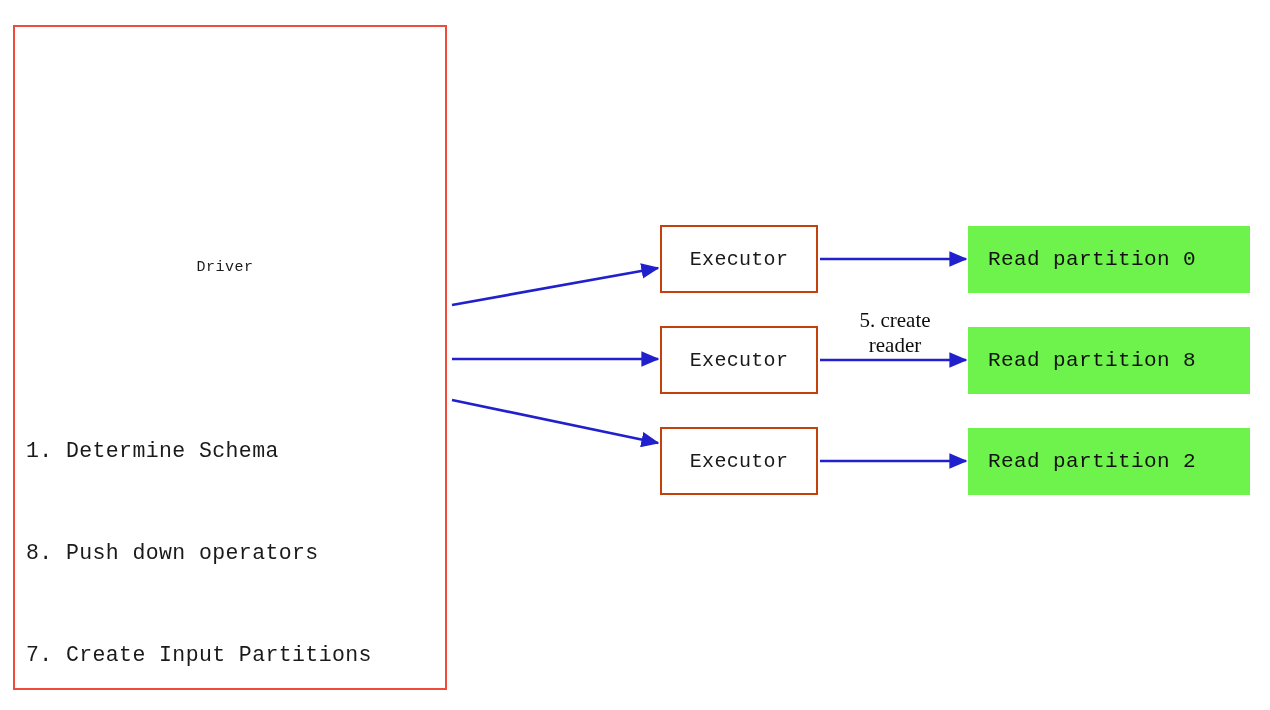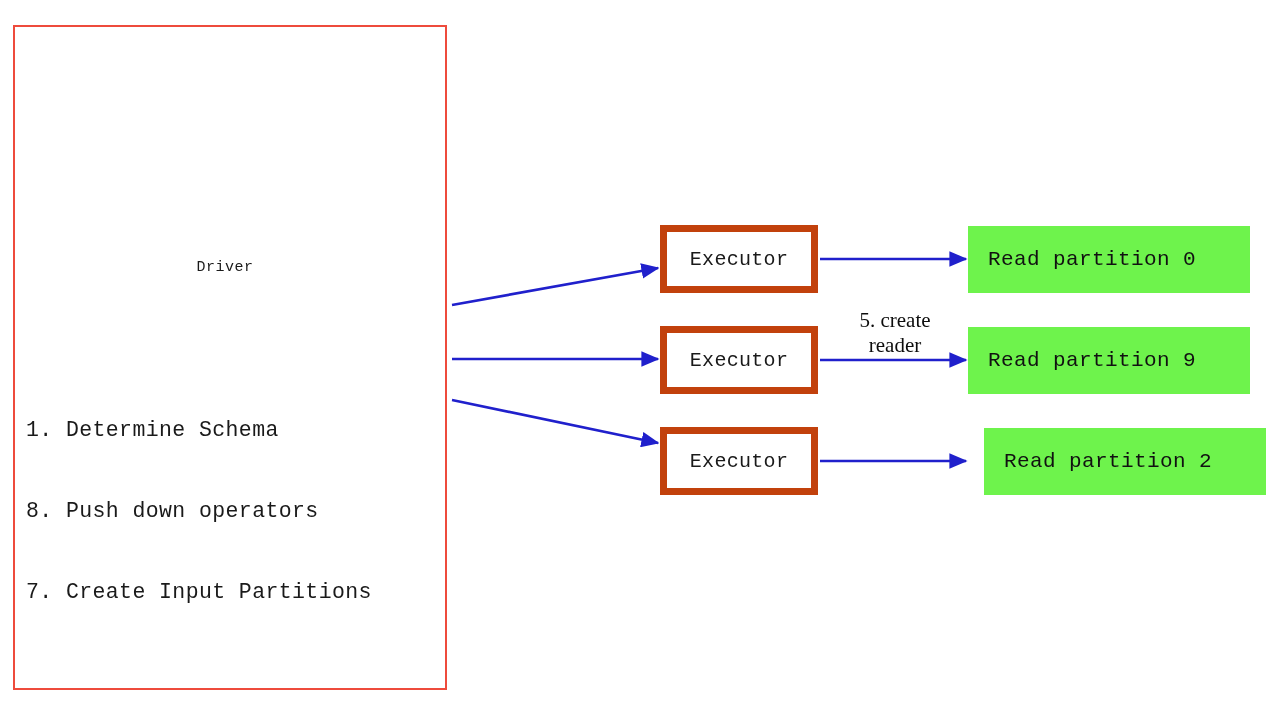--- a/index.html
+++ b/index.html
@@ -44,29 +44,29 @@
     position: absolute;
     left: 26px;
     top: 363px;
     font-family: "Liberation Mono", "DejaVu Sans Mono", monospace;
     font-size: 21.5px;
     line-height: 27px;
     color: #1a1a1a;
     white-space: pre;
     letter-spacing: 0.4px;
   }
-  .driver-steps div { white-space: pre; }
+  .driver-steps div { white-space: pre; margin-top: 21px; }
 
   
   .executor-box {
     position: absolute;
     left: 660px;
     width: 158px;
     height: 68px;
-    border: 7px solid #c2410c;
+    border: 2px solid #c2410c;
     background: #ffffff;
     box-sizing: border-box;
     display: flex;
     align-items: center;
     justify-content: center;
   }
   .executor-box .label {
     font-family: "Liberation Mono", "DejaVu Sans Mono", monospace;
     font-size: 20px;
     color: #1a1a1a;
@@ -89,21 +89,21 @@
     padding-left: 20px;
   }
   .partition-box .label {
     font-family: "Liberation Mono", "DejaVu Sans Mono", monospace;
     font-size: 21px;
     color: #111111;
     letter-spacing: 0.4px;
   }
   #part-0 { top: 226px; }
   #part-1 { top: 327px; }
-  #part-2 { top: 428px; margin-left: 16px; }
+  #part-2 { top: 428px; }
 
   
   .arrow-label {
     position: absolute;
     font-family: "Liberation Serif", "DejaVu Serif", serif;
     font-size: 21px;
     line-height: 25px;
     color: #0d0d0d;
     text-align: center;
     white-space: pre-line;
@@ -151,21 +151,21 @@
     <span class="label">Executor</span>
   </div>
   <div class="executor-box" id="exec-2">
     <span class="label">Executor</span>
   </div>
 
   <div class="partition-box" id="part-0">
     <span class="label">Read partition 0</span>
   </div>
   <div class="partition-box" id="part-1">
-    <span class="label">Read partition 9</span>
+    <span class="label">Read partition 8</span>
   </div>
   <div class="partition-box" id="part-2">
     <span class="label">Read partition 2</span>
   </div>
 
   <div class="arrow-label" id="label-create-reader">5. create
 reader</div>
 
   <svg id="arrow-layer" viewBox="0 0 1270 710" xmlns="http://www.w3.org/2000/svg">
     <defs>

